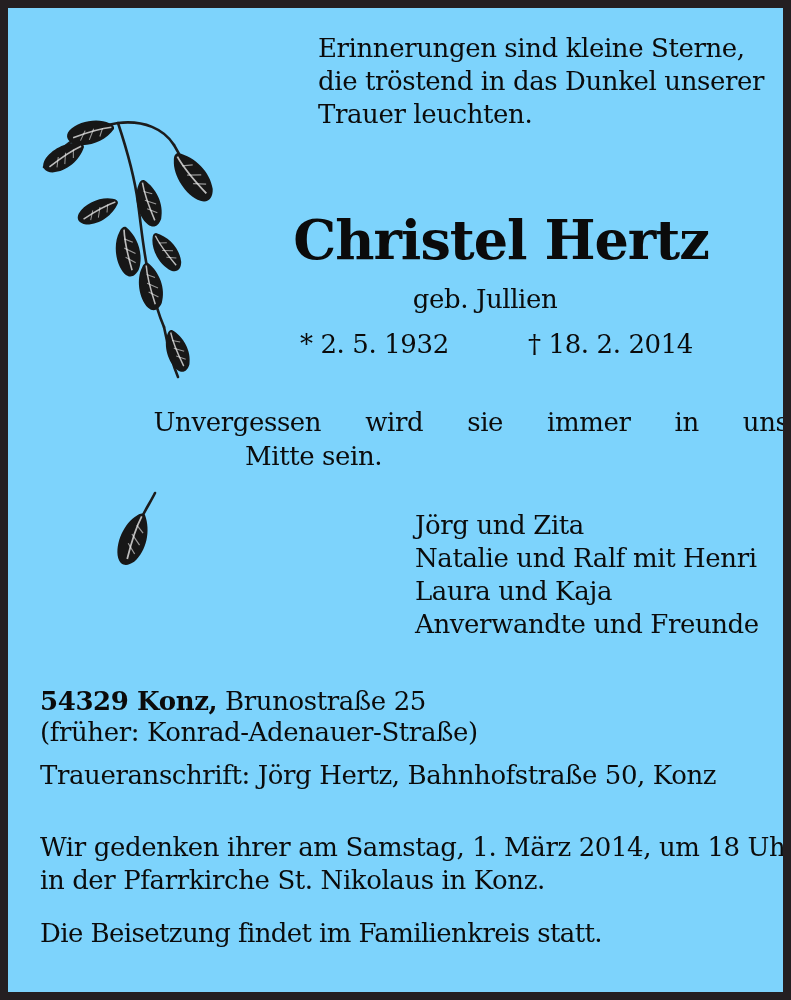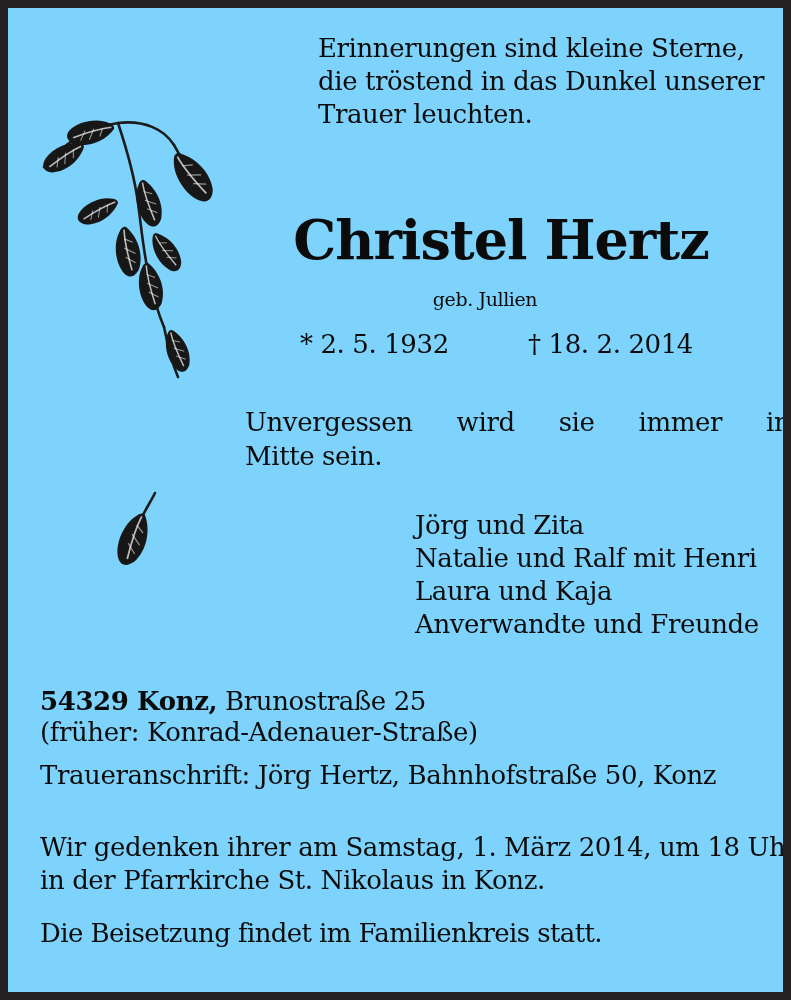--- a/index.html
+++ b/index.html
@@ -12,24 +12,24 @@
     overflow:hidden;
     font-family:"DejaVu Serif", serif;
     color:#0b0b0b;
   }
   .abs{position:absolute;}
   .ln{white-space:nowrap;letter-spacing:-0.4px;}
   .quote{left:310px;top:24px;width:437px;font-size:26px;line-height:33px;}
   .quote .attr{text-align:right;margin-top:3px;}
   .namecol{left:222px;width:510px;text-align:center;}
   .name{top:186px;font-size:54px;line-height:60px;font-weight:700;letter-spacing:-1px;margin:16px;}
-  .maiden{top:276px;font-size:19px;line-height:30px;}
+  .maiden{top:276px;font-size:26px;line-height:30px;}
   .dates{top:320px;font-size:26px;line-height:32px;display:flex;justify-content:space-between;padding:0 47px 0 70px;box-sizing:border-box;gap:16px;}
   .remember{left:237px;top:397px;width:506px;font-size:26px;line-height:34px;}
-  .jline{display:flex;justify-content:flex-start;letter-spacing:-0.4px;gap:44px;}
+  .jline{display:flex;justify-content:center;letter-spacing:-0.4px;gap:44px;}
   .mourners{left:407px;top:501px;font-size:26px;line-height:33px;}
   .address{left:32px;top:678px;font-size:26px;line-height:31px;}
   .address b{font-weight:700;}
   .trauer{left:32px;top:752px;font-size:26px;line-height:31px;}
   .service{left:32px;top:823px;font-size:26px;line-height:33px;letter-spacing:-0.6px;}
   .burial{left:32px;top:909px;font-size:26px;line-height:33px;letter-spacing:-0.6px;}
   .branch-art{left:18px;top:87px;}
   .leaf-art{left:85px;top:479px;}
   .stem{fill:none;stroke:#1c1c1c;stroke-width:2.6;stroke-linecap:round;}
   .leafshape{fill:#171717;}

